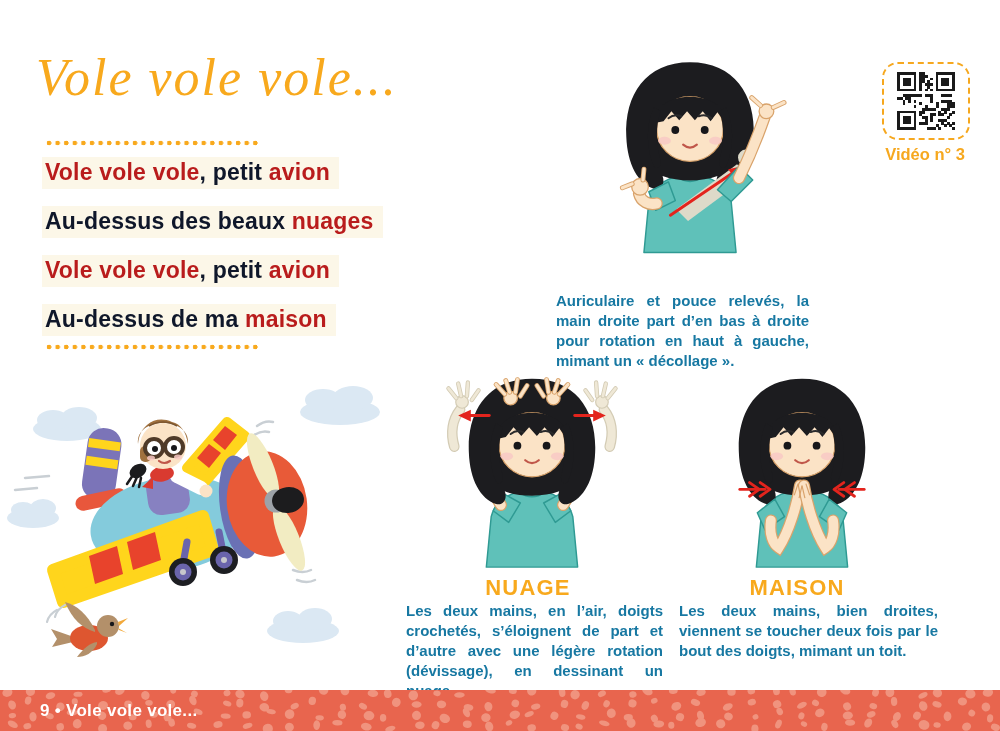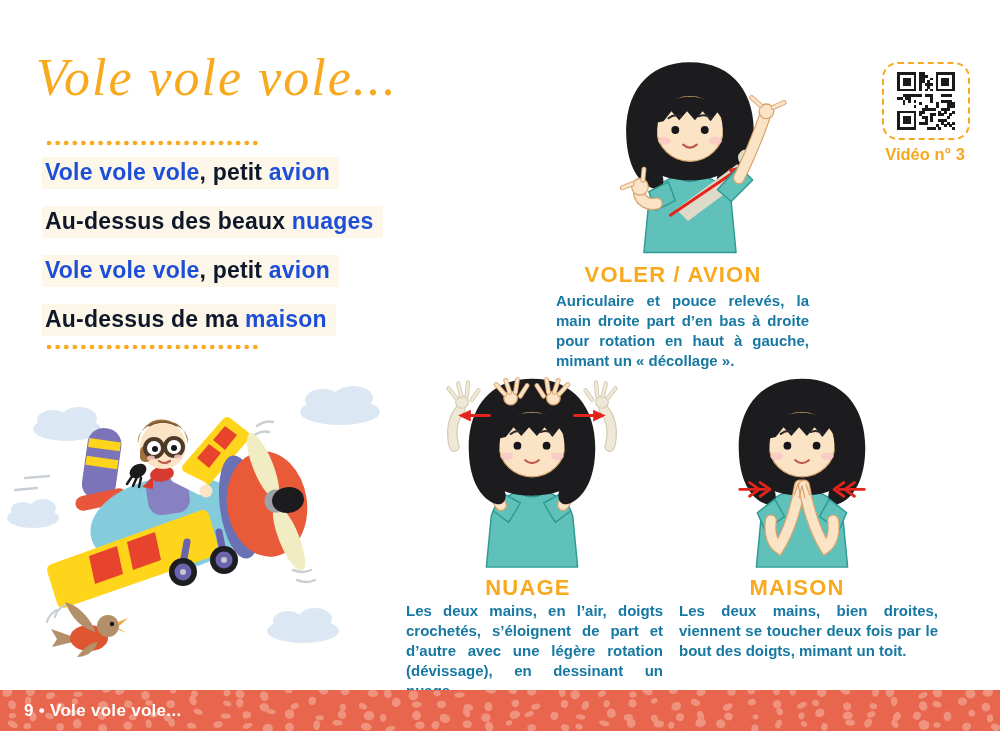--- a/index.html
+++ b/index.html
@@ -13,41 +13,41 @@
   .dotline{position:absolute;height:6px;
      background-image:radial-gradient(circle 2.2px at 3px 3px,#F8A91D 2.1px,rgba(0,0,0,0) 2.6px);
      background-size:8.6px 6px;background-repeat:repeat-x;}
   .dotline.t{left:46px;top:140px;width:212px;}
   .dotline.b{left:46px;top:344px;width:212px;}
 
   
   .lyrics{position:absolute;left:42px;top:157px;}
   .lyric-line{display:table;background:#FCF7E8;padding:1px 9px 3px 3px;margin-bottom:17px;
               font-size:23px;line-height:28px;font-weight:bold;letter-spacing:.2px;white-space:nowrap;}
-  .c-orange{color:#1d4ed8}.c-blue{color:#0f172a}
+  .c-orange{color:#b91c1c}.c-blue{color:#0f172a}
 
   
   .fig{position:absolute;}
   .cap{position:absolute;text-align:center;font-weight:bold;font-size:22px;
        letter-spacing:1.2px;color:#F8A91D;white-space:nowrap;}
   .desc{position:absolute;font-size:15px;font-weight:bold;line-height:1.33;
         color:#1778A2;text-align:justify;}
 
   
   .qrbox{position:absolute;left:882px;top:62px;width:84px;height:74px;
          border:2px dashed #F6A81F;border-radius:16px;background:#fff;
          display:flex;align-items:center;justify-content:center;}
   .qrbox svg{width:58px;height:58px;shape-rendering:crispEdges;}
   .videolabel{position:absolute;left:862px;top:145px;width:126px;text-align:center;
               font-size:16.5px;font-weight:bold;color:#F6A81F;white-space:nowrap;}
 
   
   .footer{position:absolute;left:0;top:690px;width:1000px;height:41px;background:#E8654E;}
   .footer svg{position:absolute;left:0;top:0;}
-  .footer-text{position:absolute;left:24px;top:0;height:41px;line-height:41px;
+  .footer-text{position:absolute;left:40px;top:0;height:41px;line-height:41px;
                color:#ffffff;font-size:17px;font-weight:bold;letter-spacing:.3px;z-index:2;}
 
   
   .hair{fill:#1C1C1F;}
   .skin-f{fill:#FBE3C6;stroke:#D9A36B;stroke-width:1.3;}
   .shirt{fill:#5FC1B9;stroke:#2F9A93;stroke-width:1.5;stroke-linejoin:round;}
   .collar{fill:none;stroke:#2F9A93;stroke-width:1.5;stroke-linecap:round;}
   .arm-o{fill:none;stroke:#D9A36B;stroke-linecap:round;stroke-width:12.5;}
   .arm-i{fill:none;stroke:#FBE3C6;stroke-linecap:round;stroke-width:10;}
   .fin-o{fill:none;stroke:#D9A36B;stroke-linecap:round;stroke-width:5;}
@@ -490,21 +490,20 @@
       <path d="M46,119 L56,126 L46,133" class="arrow"></path>
       <path d="M57,119 L67,126 L57,133" class="arrow"></path>
     </g>
     <g>
       <line x1="164" y1="126" x2="138" y2="126" class="arrow"></line>
       <path d="M154,119 L144,126 L154,133" class="arrow"></path>
       <path d="M143,119 L133,126 L143,133" class="arrow"></path>
     </g>
   </svg>
 
-  <div class="cap" style="left:543px;top:262px;width:260px;">VOLER / AVION</div>
   <div class="desc" style="left:556px;top:291px;width:253px;">Auriculaire et pouce relevés, la main droite part d’en bas à droite pour rotation en haut à gauche, mimant un « décollage ».</div>
 
   <div class="cap" style="left:398px;top:575px;width:260px;">NUAGE</div>
   <div class="desc" style="left:406px;top:601px;width:257px;">Les deux mains, en l’air, doigts crochetés, s’éloignent de part et d’autre avec une légère rotation (dévissage), en dessinant un nuage.</div>
 
   <div class="cap" style="left:667px;top:575px;width:260px;">MAISON</div>
   <div class="desc" style="left:679px;top:601px;width:259px;">Les deux mains, bien droites, viennent se toucher deux fois par le bout des doigts, mimant un toit.</div>
 
   <div class="footer">
     <svg id="footer-dots" width="1000" height="41">

